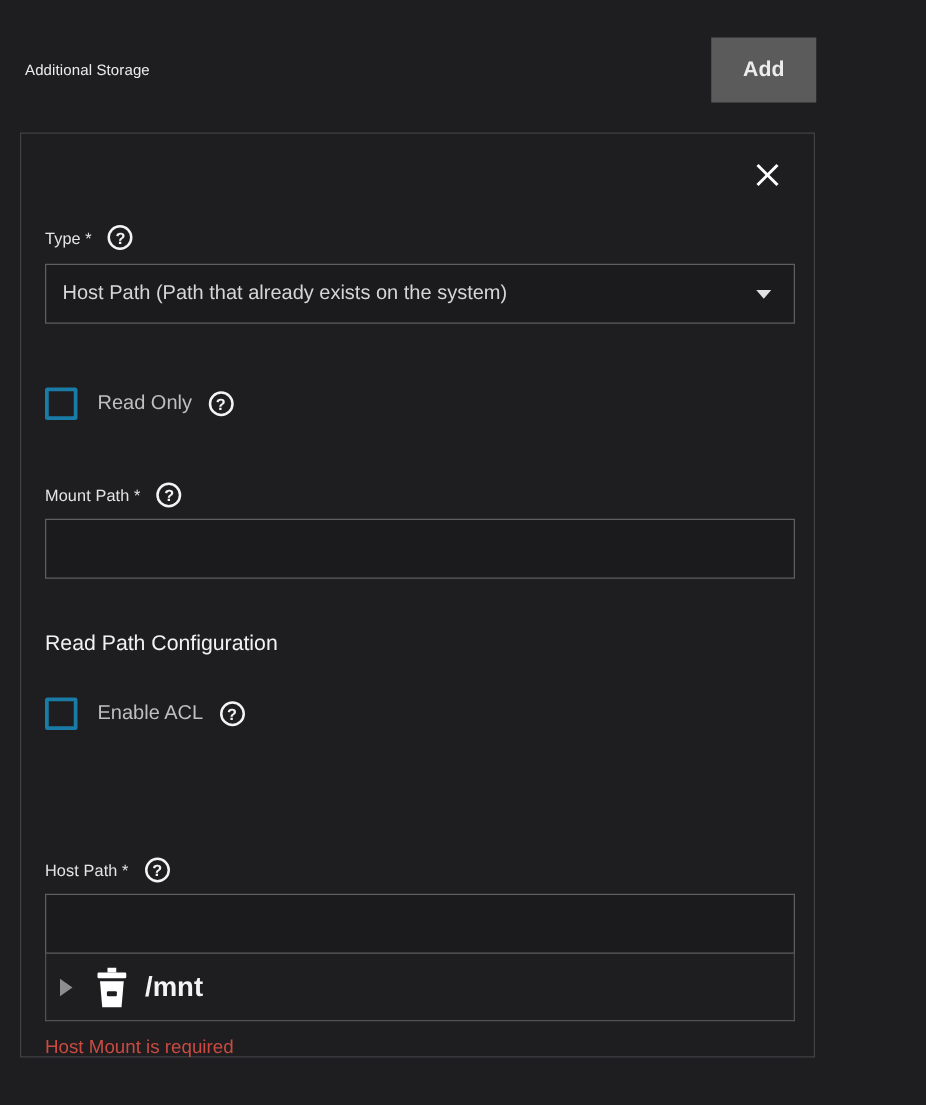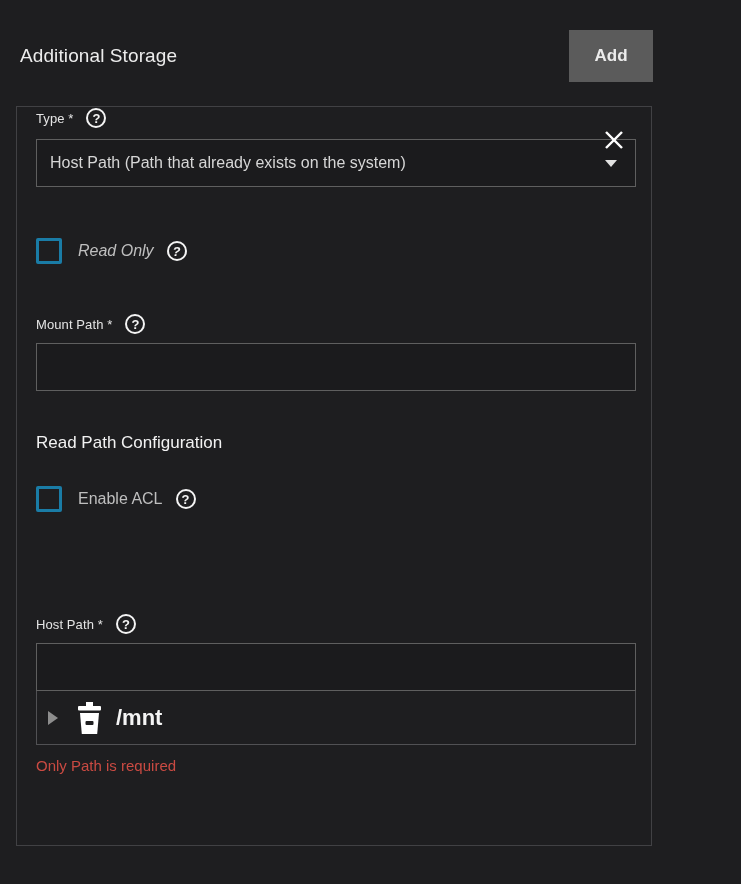--- a/index.html
+++ b/index.html
@@ -12,21 +12,21 @@
 
   
   .header-row {
     margin: 30px 88px 0 20px;
     height: 52px;
     display: flex;
     justify-content: space-between;
     align-items: center;
   }
   .header-title {
-    font-size: 19px;
+    font-size: 12px;
     color: #ececec;
     letter-spacing: 0.1px;
   }
   .add-btn {
     width: 84px; height: 52px;
     background: #5b5b5b;
     border: none;
     color: #ececec;
     font-family: "Liberation Sans", sans-serif;
     font-size: 17px;
@@ -73,21 +73,21 @@
     font-size: 13px;
     font-weight: bold;
     display: inline-flex;
     align-items: center;
     justify-content: center;
     line-height: 1;
     flex: 0 0 auto;
   }
 
   
-  .type-group { }
+  .type-group { margin-top: 72px; }
   .dropdown {
     margin-top: 10px;
     height: 48px;
     border: 1px solid #5f5f5f;
     background: #1b1b1d;
     display: flex;
     align-items: center;
     padding: 0 18px 0 13px;
     cursor: pointer;
   }
@@ -116,21 +116,21 @@
     outline: none;
     display: block;
   }
 
   
   .checkbox-row {
     display: flex;
     align-items: center;
     height: 28px;
   }
-  .checkbox-row.readonly { margin-top: 50px; font-style: italic; }
+  .checkbox-row.readonly { margin-top: 50px; }
   .checkbox-row.acl { margin-top: 32px; }
   .checkbox {
     width: 26px; height: 26px;
     border: 3px solid #1a7ca6;
     border-radius: 2px;
     background: transparent;
     cursor: pointer;
     flex: 0 0 auto;
   }
   .checkbox-label {
@@ -247,16 +247,16 @@
           <rect x="2" y="4" width="23" height="4.5" rx="1" fill="#ffffff"></rect>
 
           <path d="M4 11 L23 11 L21.2 32 L5.8 32 Z" fill="#ffffff"></path>
 
           <rect x="9.5" y="19" width="8" height="4" rx="1" fill="#1e1e20"></rect>
         </svg>
       </span>
       <span class="tree-label">/mnt</span>
     </div>
 
-    <div class="error-text">Only Path is required</div>
+    <div class="error-text">Host Mount is required</div>
   </div>
 
 </div>
 
 </body></html>

